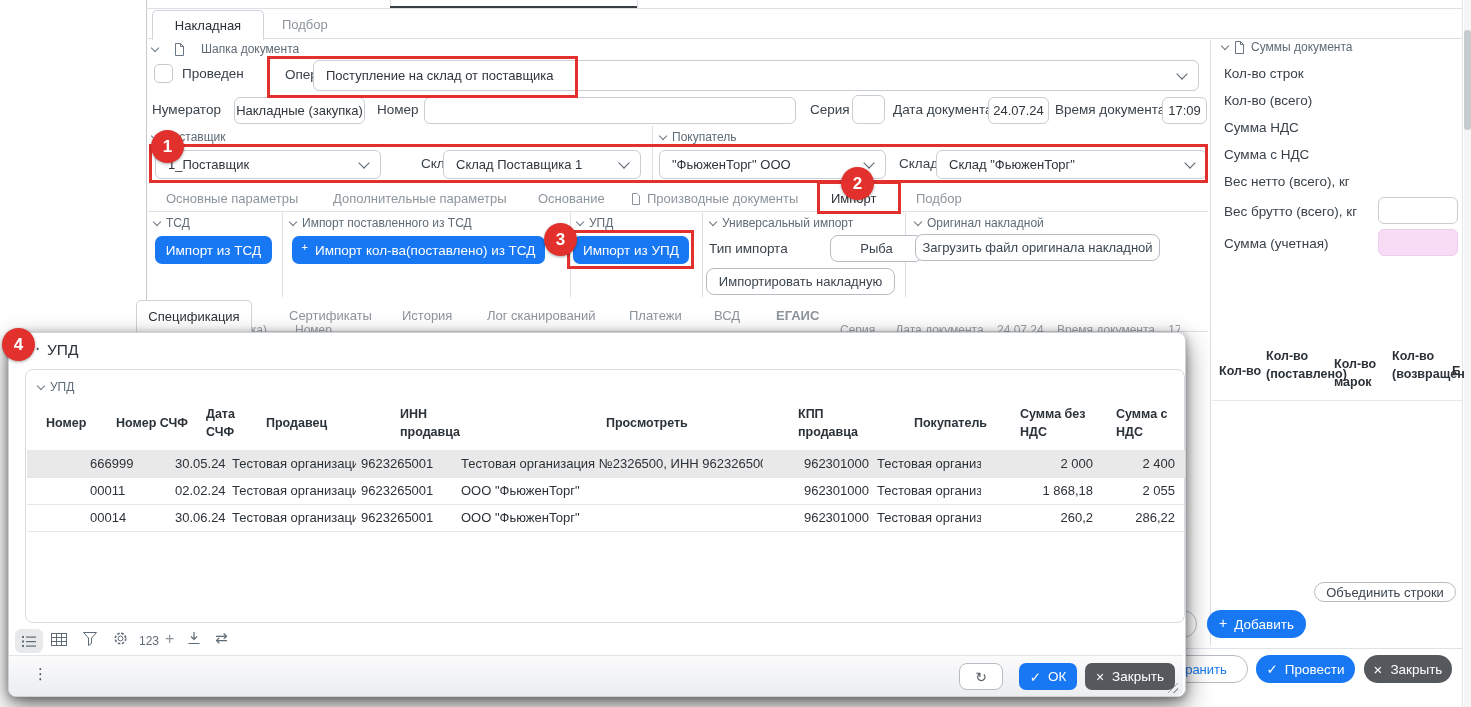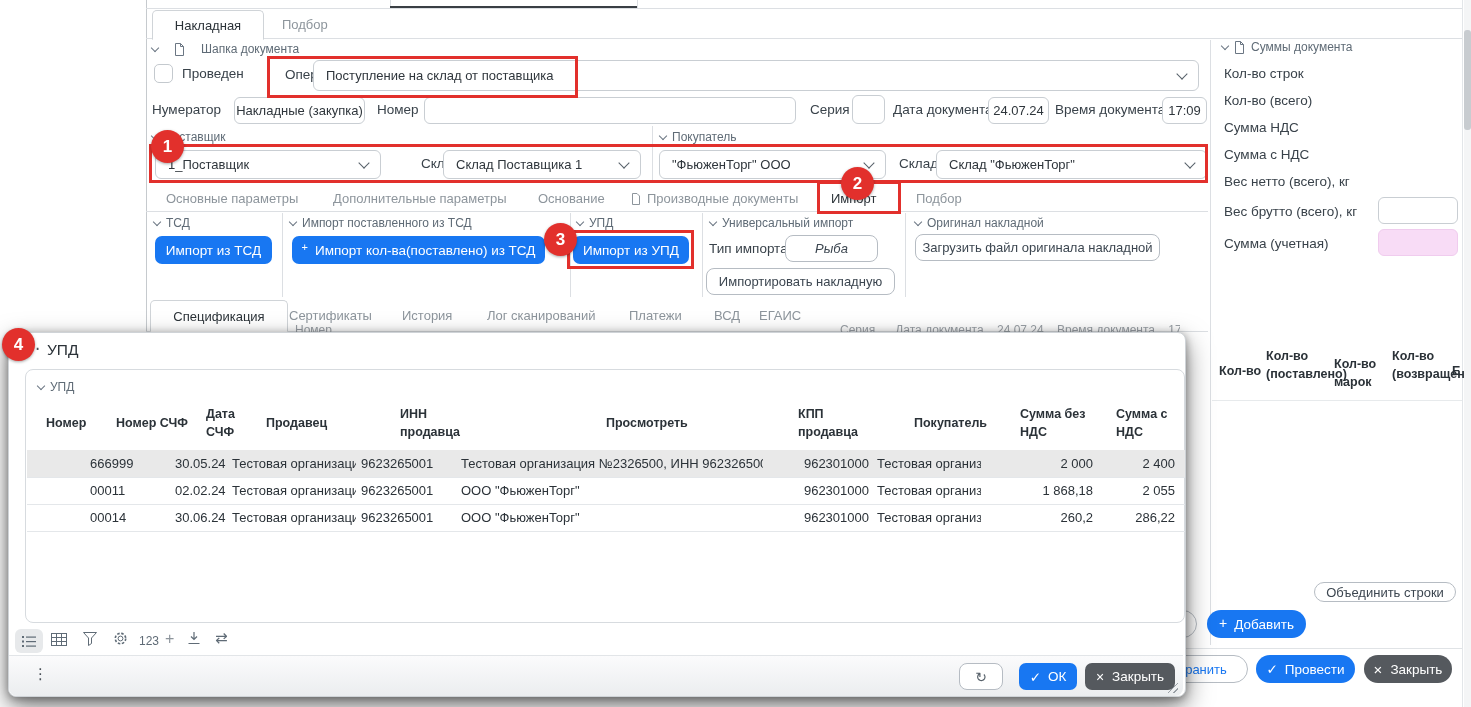--- a/index.html
+++ b/index.html
@@ -177,41 +177,41 @@
     <span style="font-size:11px;margin-top:-6px;">+</span>
     <span>Импорт кол-ва(поставлено) из ТСД</span>
   </div>
   <div class="abs btn-blue" style="left:573px;top:236px;width:116px;height:28px;">
       <span>Импорт из УПД</span>
     </div>
   <div class="abs redbox" style="left:567px;top:230px;width:127px;height:39px;"></div>
   <div class="abs ncircle" style="left:544px;top:223px;">3</div>
 
   <div class="abs lbl" style="left:709px;top:241px;">Тип импорта</div>
-  <div class="abs btn-outline" style="left:785px;top:235px;width:93px;height:27px;font-style:italic;">
+  <div class="abs btn-outline" style="left:830px;top:235px;width:93px;height:27px;">
       <span>Рыба</span>
     </div>
   <div class="abs btn-outline" style="left:915px;top:234px;width:245px;height:27px;">
       <span>Загрузить файл оригинала накладной</span>
     </div>
 
   <div class="abs btn-outline" style="left:706px;top:268px;width:189px;height:27px;">
       <span>Импортировать накладную</span>
     </div>
 
   <div class="abs hline" style="left:146px;top:331px;width:1062px;"></div>
-  <div class="abs tab-active" style="left:150px;top:300px;width:138px;height:32px;">
+  <div class="abs tab-active" style="left:136px;top:300px;width:116px;height:32px;">
       <span>Спецификация</span>
     </div>
   <div class="abs tab-inactive" style="left:289px;top:308px;"><span>Сертификаты</span></div>
   <div class="abs tab-inactive" style="left:402px;top:308px;"><span>История</span></div>
   <div class="abs tab-inactive" style="left:487px;top:308px;"><span>Лог сканирований</span></div>
   <div class="abs tab-inactive" style="left:629px;top:308px;"><span>Платежи</span></div>
   <div class="abs tab-inactive" style="left:714px;top:308px;"><span>ВСД</span></div>
-  <div class="abs tab-inactive" style="left:759px;top:308px;"><span>ЕГАИС</span></div>
+  <div class="abs tab-inactive" style="left:776px;top:308px;font-weight:bold;"><span>ЕГАИС</span></div>
 
   <div class="abs" style="left:150px;top:321px;width:1030px;height:11px;overflow:hidden;color:#9aa0a6;font-size:12px;">
     <span class="abs" style="left:0;top:2px;">Накладные (закупка)</span>
     <span class="abs" style="left:145px;top:2px;">Номер</span>
     <span class="abs" style="left:690px;top:2px;white-space:pre;">Серия      Дата документа    24.07.24    Время документа    17:09</span>
   </div>
 
   <div class="abs vline" style="left:1210px;top:40px;height:605px;"></div>
   <div class="abs glbl" style="left:1222px;top:40px;">
     <span class="chv-s"></span>

